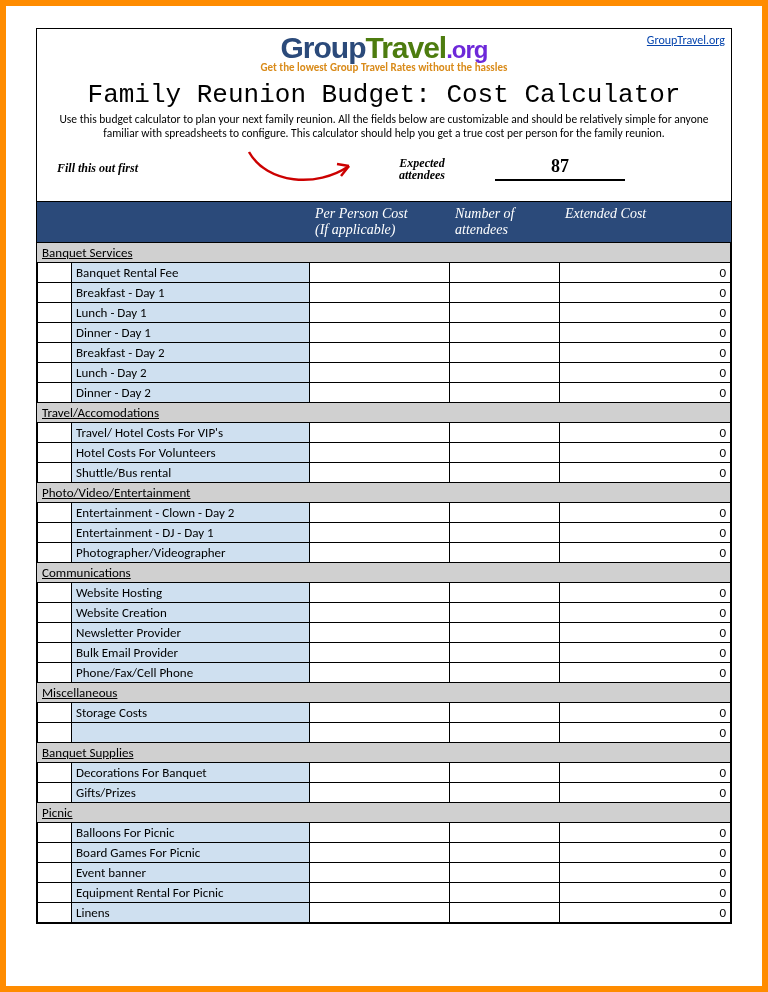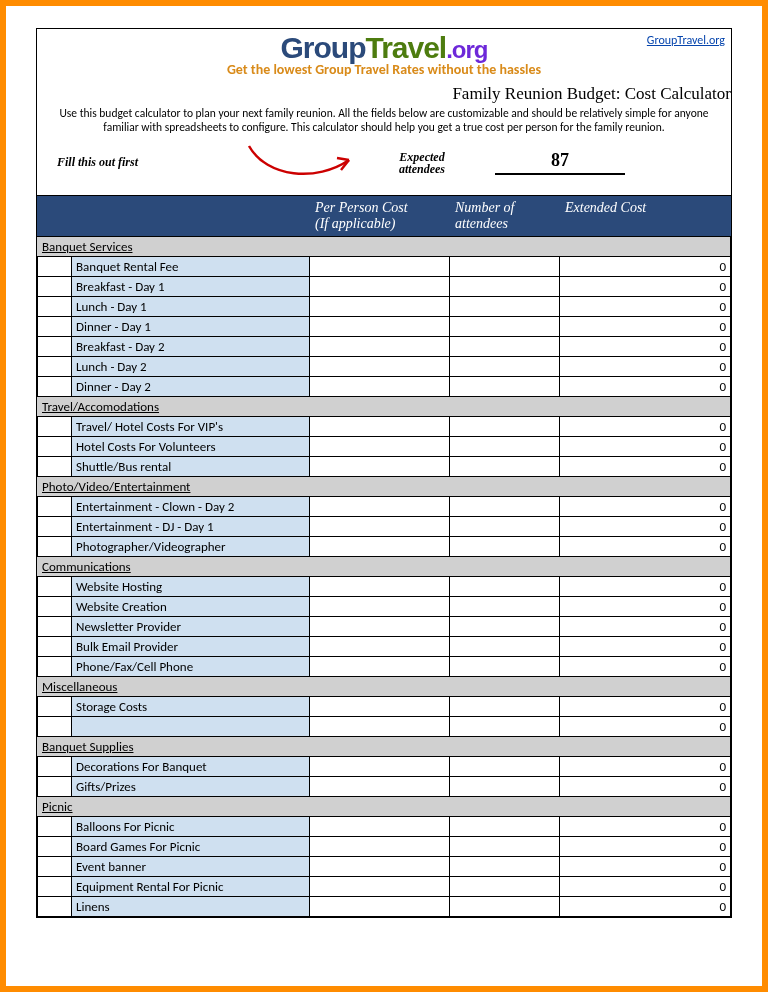--- a/index.html
+++ b/index.html
@@ -27,36 +27,36 @@
     font-weight: 900;
     font-size: 30px;
     letter-spacing: -1px;
     line-height: 1;
   }
   .logo .g1 { color: #2b4a7a; }
   .logo .g2 { color: #4d7c0f; }
   .logo .g3 { color: #6d28d9; font-size:24px; font-weight:700; }
   .tagline {
     color: #d98b1a;
-    font-size: 14px;
+    font-size: 11px;
     font-weight: 600;
     margin-top: -2px;
   }
   .toplink {
     position: absolute;
     right: 6px;
     top: 4px;
     color: #0645ad;
     text-decoration: underline;
     font-size: 12px;
   }
   .title {
-    font-size: 17px;
-    font-family: Liberation Serif, serif;
-    text-align: right;
+    font-size: 26px;
+    font-family: Liberation Mono, monospace;
+    text-align: center;
     padding: 6px 0 2px 0;
   }
   .instr {
     font-size: 11.5px;
     text-align: center;
     padding: 0 18px 4px 18px;
     line-height: 1.25;
   }
   .hand {
     font-family: "Segoe Script", "Comic Sans MS", cursive;

